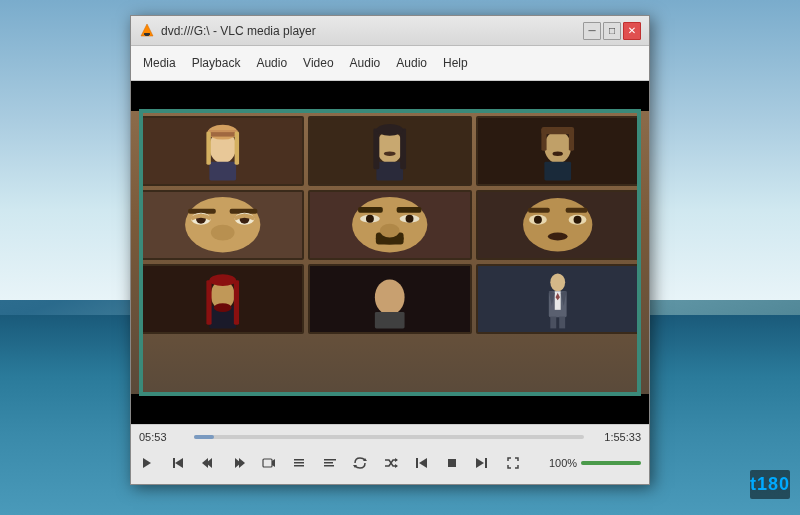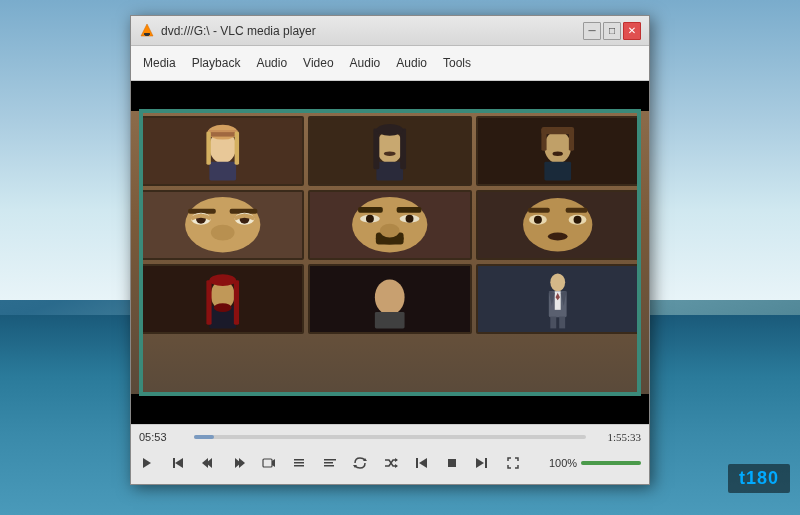--- a/index.html
+++ b/index.html
@@ -36,27 +36,27 @@
       left: 0;
       right: 0;
       height: 300px;
       background: linear-gradient(180deg, #7aaccc 0%, #aacce0 40%, #d0e8f0 70%, #e8f4f8 100%);
       z-index: 0;
     }
 
     
     .watermark {
       position: absolute;
-      bottom: 22px;
+      bottom: 16px;
       right: 10px;
       background: rgba(0,0,0,0.5);
       color: #00aaff;
       font-size: 18px;
       font-weight: bold;
-      padding: 4px 11px;
+      padding: 4px 0;
       border-radius: 2px;
       z-index: 10;
       letter-spacing: 1px;
     }
 
     
     .vlc-window {
       position: absolute;
       top: 15px;
       left: 130px;
@@ -366,21 +366,21 @@
     </div>
   </div>
 
   <div class="menu-bar">
     <div class="menu-item">Media</div>
     <div class="menu-item">Playback</div>
     <div class="menu-item">Audio</div>
     <div class="menu-item">Video</div>
     <div class="menu-item">Audio</div>
     <div class="menu-item">Audio</div>
-    <div class="menu-item">Tools</div>
+    <div class="menu-item">Help</div>
   </div>
 
   <div class="video-area">
     <div class="video-black-top"></div>
     <div class="video-black-bottom"></div>
 
     <div class="video-frame-border"></div>
 
     <div class="video-content">
       <div class="scene-bg"></div>
@@ -523,21 +523,21 @@
     </div>
   </div>
 
   <div class="controls-bar">
 
     <div class="progress-row">
       <span class="time-label">05:53</span>
       <div class="progress-track">
         <div class="progress-fill"></div>
       </div>
-      <span class="time-label" style="text-align:right;font-family:Liberation Serif, serif;">1:55:33</span>
+      <span class="time-label" style="text-align:right;">1:55:33</span>
     </div>
 
     <div class="buttons-row">
 
       <button class="ctrl-btn play-btn">
         <svg class="svg-icon" viewBox="0 0 14 14">
           <polygon points="3,2 11,7 3,12" fill="#444"></polygon>
         </svg>
       </button>
 

